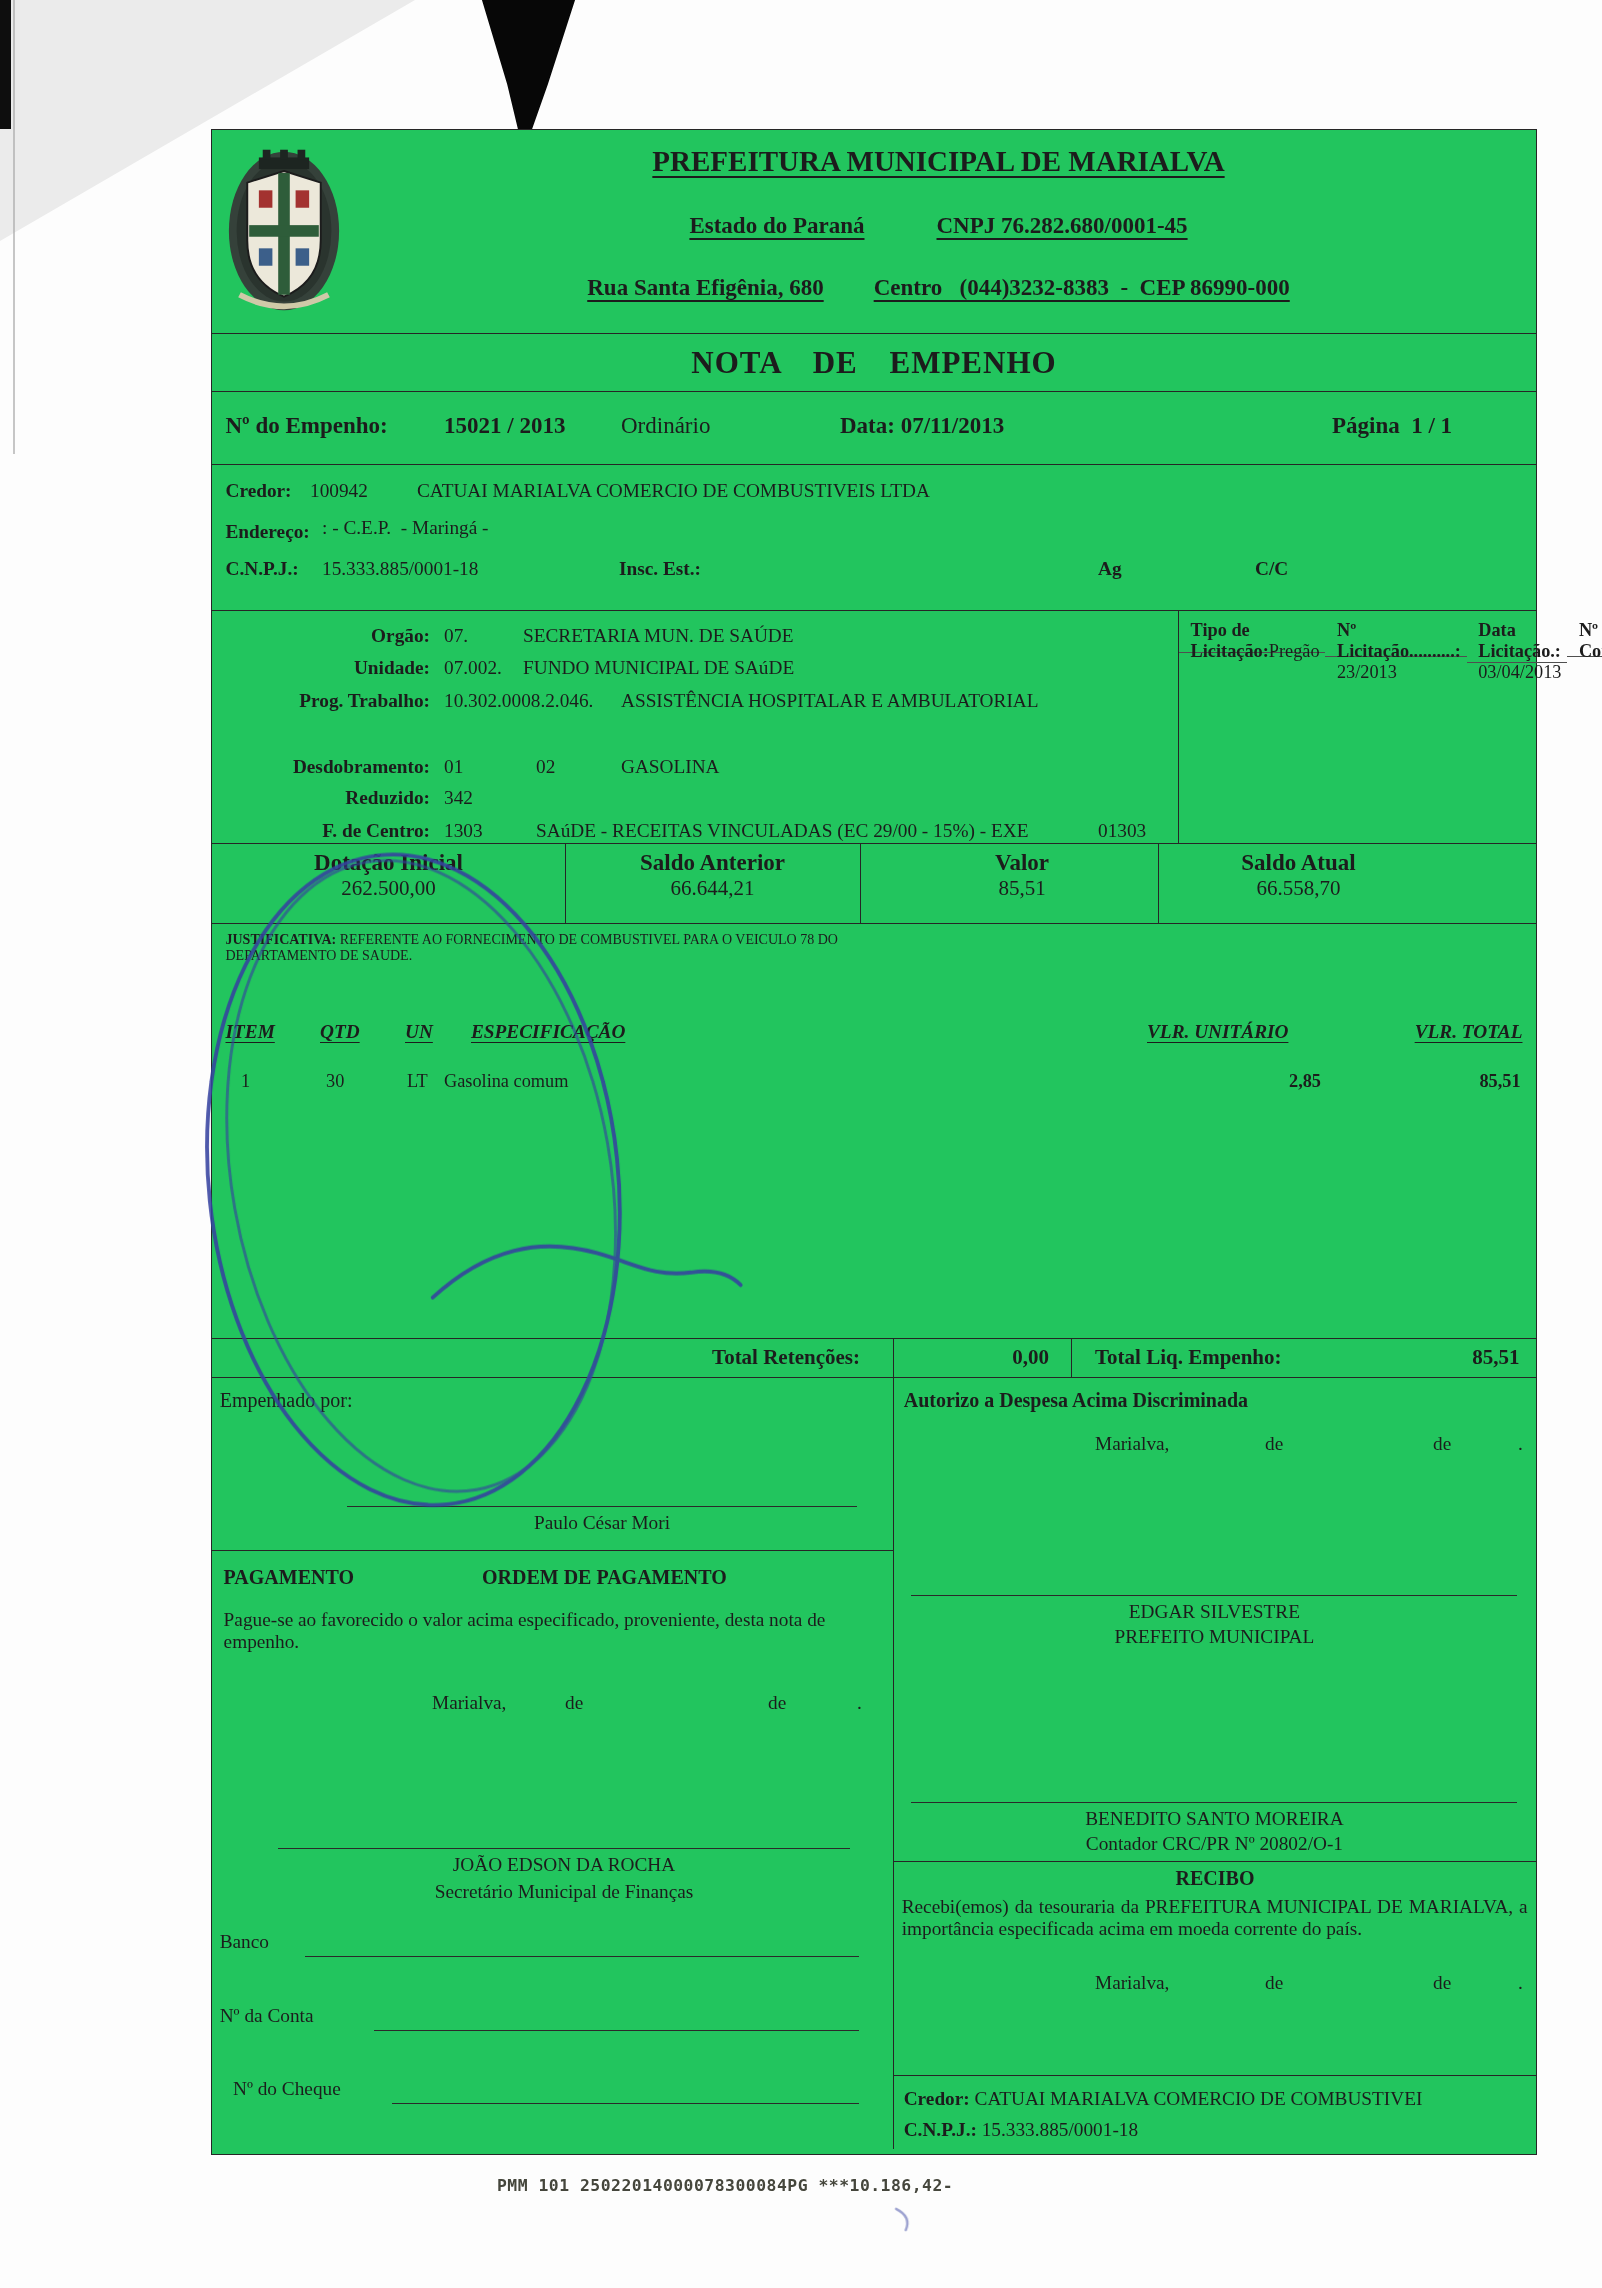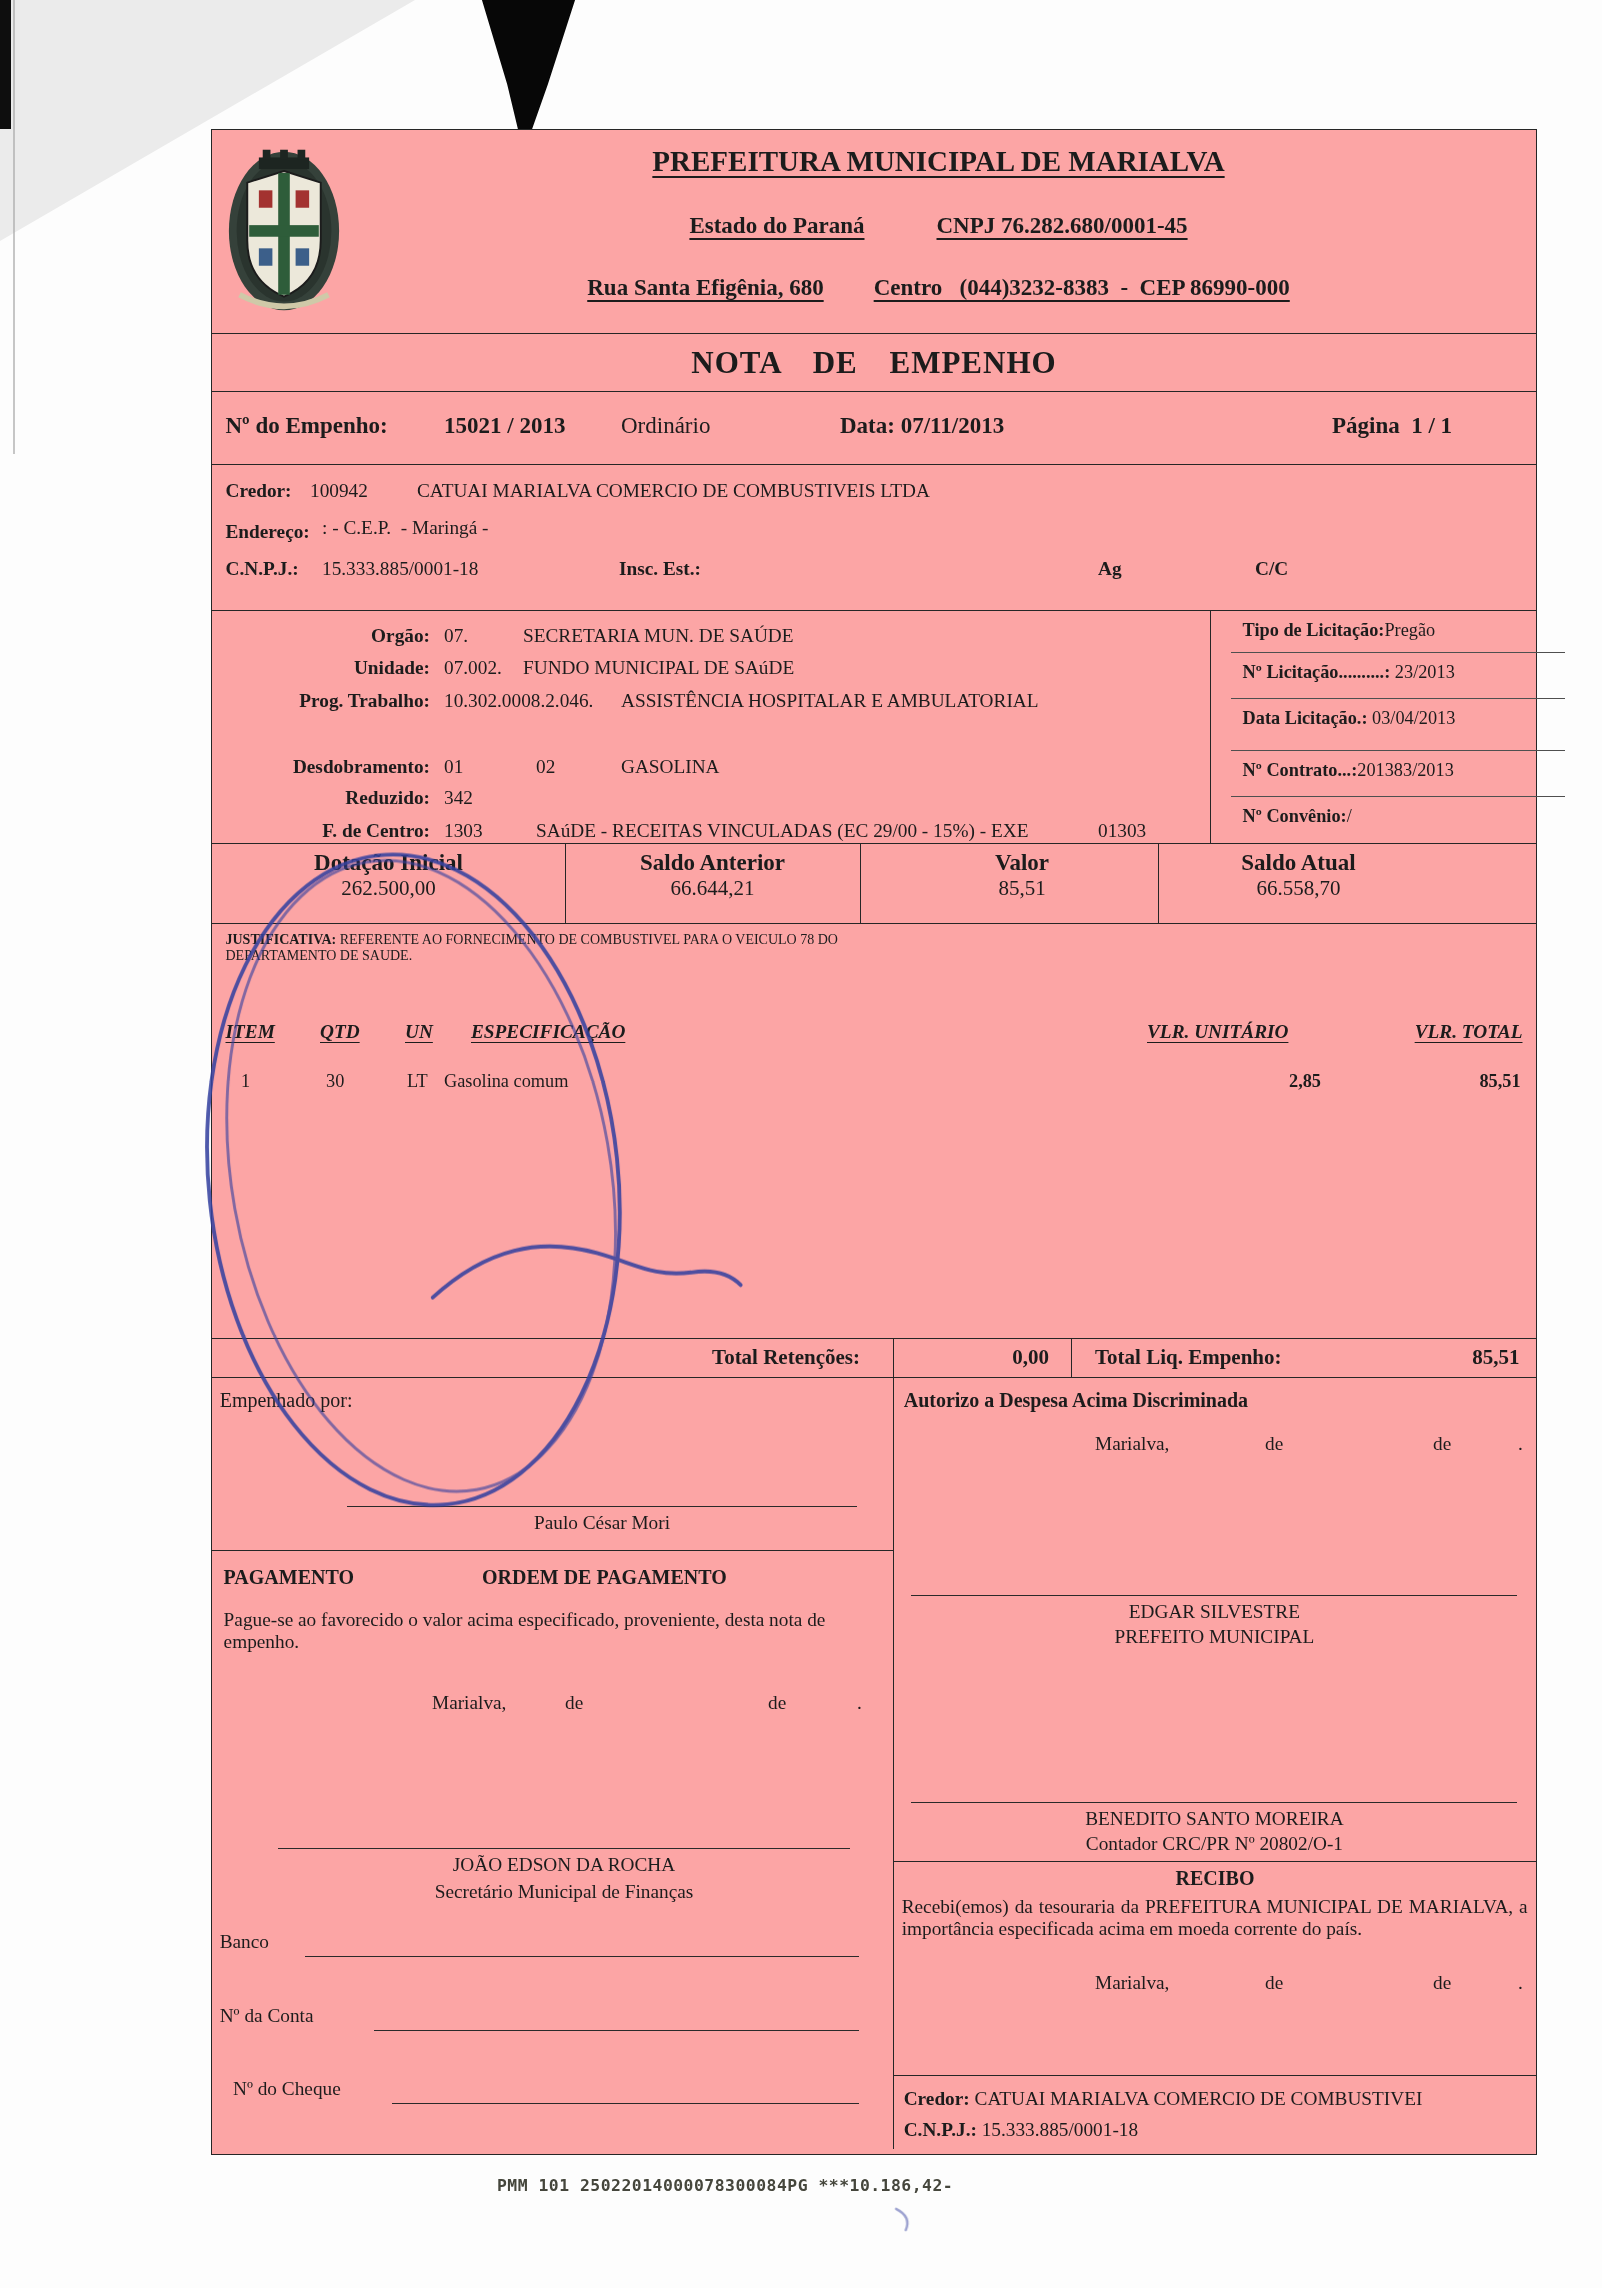--- a/index.html
+++ b/index.html
@@ -17,40 +17,40 @@
 
   
   .corner-shade{left:0;top:0;width:415px;height:241px;background:#ebebeb;
     clip-path:polygon(0 0,100% 0,0 100%);z-index:1;}
   .left-bar{left:0;top:0;width:10.6px;height:129px;background:#0e0e0e;z-index:2;}
   .left-line{left:12.6px;top:0;width:2.9px;height:454px;background:#a9a9a9;opacity:.65;z-index:2;}
   .wedge{left:480px;top:0;width:97px;height:153px;background:#070707;z-index:2;
     clip-path:polygon(2% 0,98% 0,70% 55%,45% 100%,28% 55%);}
 
   
-  .form{left:211px;top:129px;width:1324px;height:2024px;border:1.9px solid #262626;background:#fca5a5;z-index:3;}
+  .form{left:211px;top:129px;width:1324px;height:2024px;border:1.9px solid #262626;background:#22c55e;z-index:3;}
   .sec{position:absolute;left:0;width:100%;box-sizing:border-box;}
   .bb{border-bottom:1.9px solid #262626;}
 
   .title-line{font-size:29px;font-weight:bold;}
   .hline{font-size:23px;font-weight:bold;display:flex;justify-content:center;}
   .nota-title{font-size:31px;font-weight:bold;word-spacing:23px;letter-spacing:1px;}
 
   .f24{font-size:23px;}
   .f23{font-size:14px;}
   .f22{font-size:21px;}
   .f21{font-size:20px;}
   .f20{font-size:19.3px;}
   .f19{font-size:18.3px;}
 
   .orow{position:absolute;left:0;width:966px;height:31px;font-size:19.3px;}
   .olbl{position:absolute;left:0;top:0;width:218px;text-align:right;font-weight:bold;}
 
-  .licbox{position:absolute;left:998px;top:0;width:355px;height:233px;border-left:1.9px solid #262626;
-    display:flex;flex-direction:column;box-sizing:border-box;font-size:18.3px;padding-left:20px;}
+  .licbox{position:absolute;left:966px;top:0;width:355px;height:233px;border-left:1.9px solid #262626;
+    display:flex;flex-direction:row;box-sizing:border-box;font-size:18.3px;}
   .licrow{box-sizing:border-box;padding:8.7px 5.8px 0 11.6px;}
   .licrow.sep{border-bottom:1.4px solid #4f4f4f;}
 
   .cell{position:absolute;top:0;height:100%;box-sizing:border-box;}
   .vline{border-left:1.9px solid #262626;}
 
   .ih{font-weight:bold;font-style:italic;text-decoration:underline;text-underline-offset:3.9px;font-size:19.3px;}
 
   .sig{border-bottom:1.9px solid #2a2a2a;height:0;}
   .hr{border-bottom:1.9px solid #262626;height:0;position:absolute;left:0;width:100%;}

